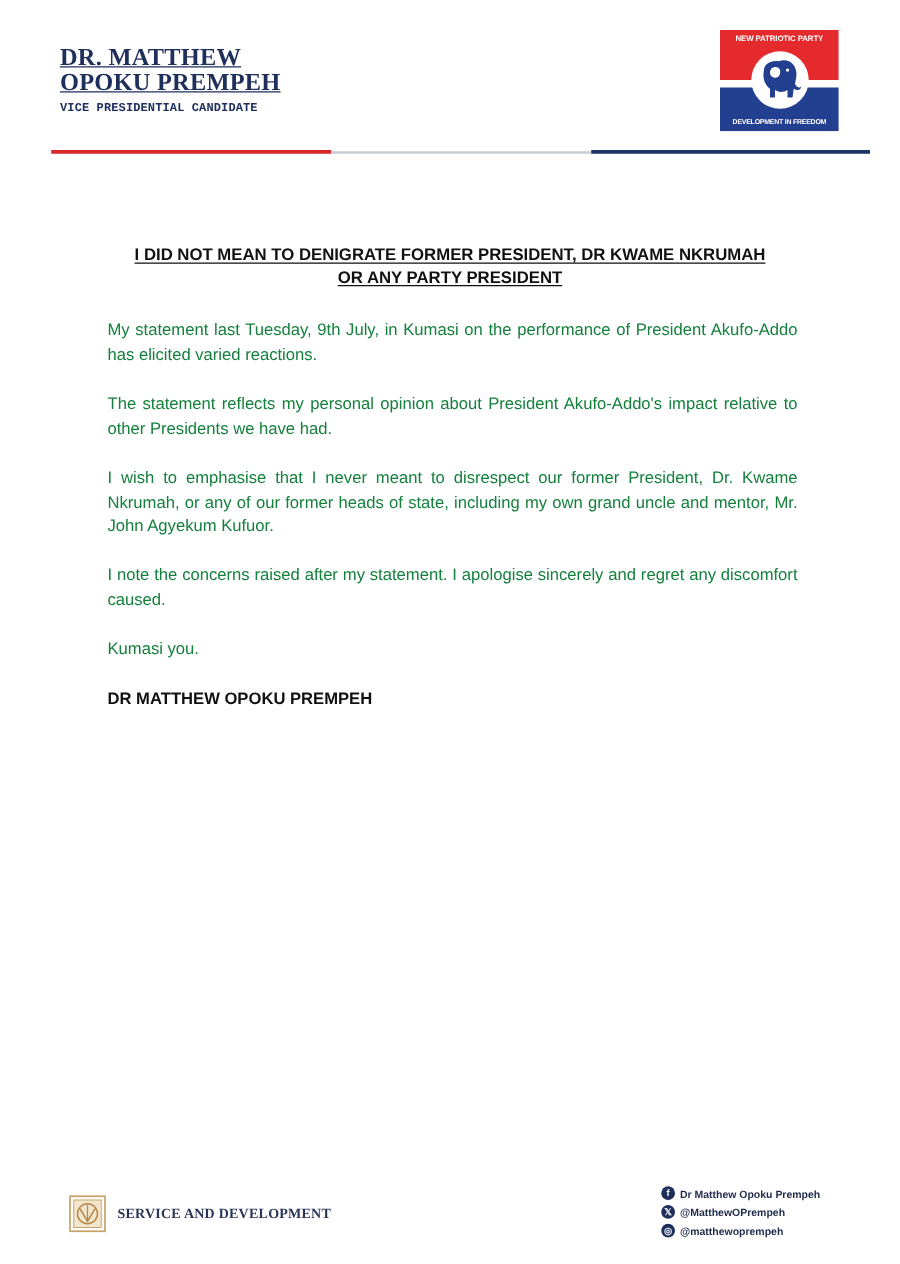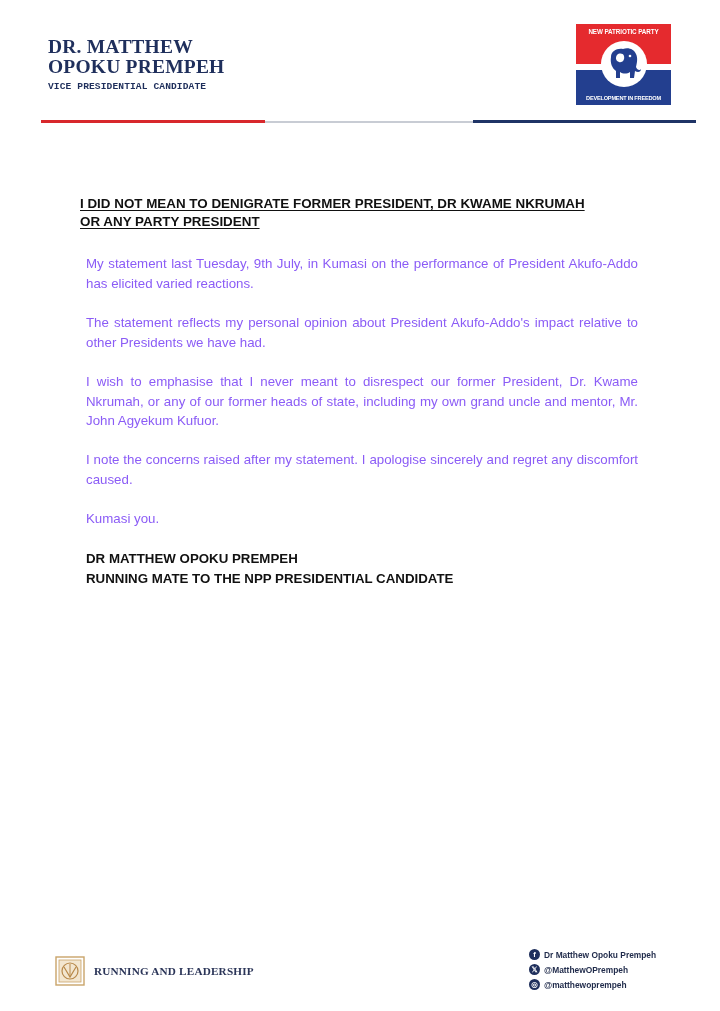--- a/index.html
+++ b/index.html
@@ -1,33 +1,33 @@
 <!DOCTYPE html>
 <html><head>
 <meta charset="utf-8">
 <style>
   html, body { margin:0; padding:0; background:#ffffff; }
   body { width:720px; height:1011px; position:relative; overflow:hidden; font-family:"Liberation Sans", sans-serif; color:#1a1a1a; }
-  .letterhead-name { position:absolute; left:48px; top:37px; font-family:"Liberation Serif", serif; font-weight:bold; color:#1f2f5c; font-size:19.5px; line-height:20px; letter-spacing:0.2px; }
+  .letterhead-name { position:absolute; left:48px; top:37px; font-family:"Liberation Serif", serif; font-weight:bold; color:#1f2f5c; font-size:19.5px; line-height:20px; letter-spacing:0.2px;text-decoration:underline; }
   .letterhead-role { position:absolute; left:48px; top:81px; font-family:Liberation Mono, monospace; font-weight:bold; color:#1f2f5c; font-size:9.6px; letter-spacing:0.1px; }
   .logo { position:absolute; left:576px; top:24px; width:95px; height:81px; overflow:hidden; }
   .logo .red { position:absolute; left:0; top:0; width:95px; height:40px; background:#e52a2e; }
   .logo .white { position:absolute; left:0; top:40px; width:95px; height:6px; background:#ffffff; }
   .logo .blue { position:absolute; left:0; top:46px; width:95px; height:35px; background:#233f8f; }
   .logo .top-text { position:absolute; left:0; top:4px; width:95px; text-align:center; color:#fff; font-size:6.3px; font-weight:bold; letter-spacing:-0.1px; }
   .logo .bottom-text { position:absolute; left:0; top:71px; width:95px; text-align:center; color:#fff; font-size:5.6px; font-weight:bold; letter-spacing:-0.2px; }
   .logo .circle { position:absolute; left:25px; top:17px; width:46px; height:46px; border-radius:50%; background:#fff; }
   .logo svg { position:absolute; left:27px; top:19px; }
   .divider { position:absolute; top:120px; height:3px; }
   .d-red { left:41px; width:224px; background:#d8282c; }
   .d-gray { left:265px; width:208px; background:#c8ccd4; height:2px; top:120.5px; }
   .d-navy { left:473px; width:223px; background:#1f3466; }
-  .title { position:absolute; left:80px; top:195px; width:560px; text-align:left; font-weight:bold; font-size:13.4px; line-height:18px; color:#111; }
+  .title { position:absolute; left:80px; top:195px; width:560px; text-align:center; font-weight:bold; font-size:13.4px; line-height:18px; color:#111; }
   .title span { text-decoration:underline; text-underline-offset:2px; }
-  .body { position:absolute; left:86px; width:552px; font-size:13.3px; line-height:19.5px; text-align:justify; color:#8b5cf6; }
+  .body { position:absolute; left:86px; width:552px; font-size:13.3px; line-height:19.5px; text-align:justify; color:#15803d; }
   .p1 { top:254px; } .p2 { top:313px; } .p3 { top:372px; } .p4 { top:450px; } .p5 { top:509px; }
   .sig { position:absolute; left:86px; top:549px; font-weight:bold; font-size:13.3px; line-height:19.6px; color:#111; }
   .footer-logo { position:absolute; left:54px; top:955px; width:32px; height:32px; }
   .footer-motto { position:absolute; left:94px; top:965px; font-family:"Liberation Serif", serif; font-weight:bold; font-size:11.2px; color:#2b3558; letter-spacing:0.2px; }
   .social { position:absolute; left:529px; font-size:8.4px; font-weight:bold; color:#1f2a4a; display:flex; align-items:center; gap:4px; }
   .social .ic { width:11px; height:11px; border-radius:50%; background:#1f2f5c; color:#fff; font-size:7.5px; display:flex; align-items:center; justify-content:center; font-weight:bold; }
   .s1 { top:949px; } .s2 { top:964px; } .s3 { top:979px; }
 </style>
 </head>
 <body>
@@ -62,31 +62,30 @@
 </div>
 
 <div class="body p1">My statement last Tuesday, 9th July, in Kumasi on the performance of President Akufo-Addo has elicited varied reactions.</div>
 <div class="body p2">The statement reflects my personal opinion about President Akufo-Addo's impact relative to other Presidents we have had.</div>
 <div class="body p3">I wish to emphasise that I never meant to disrespect our former President,  Dr. Kwame Nkrumah, or any of our former heads of state, including my own grand uncle and mentor, Mr. John Agyekum Kufuor.</div>
 <div class="body p4">I note the concerns raised after my statement. I apologise sincerely and regret any discomfort caused.</div>
 <div class="body p5">Kumasi you.</div>
 
 <div class="sig">
   <div>DR MATTHEW OPOKU PREMPEH</div>
-  <div>RUNNING MATE TO THE NPP PRESIDENTIAL CANDIDATE</div>
 </div>
 
 <svg class="footer-logo" viewBox="0 0 32 32">
   <rect x="2" y="2" width="28" height="28" fill="none" stroke="#c9a46a" stroke-width="1.4"></rect>
   <rect x="5" y="5" width="22" height="22" fill="#f3e6cf" stroke="#c9a46a" stroke-width="0.8"></rect>
   <circle cx="16" cy="16" r="8" fill="none" stroke="#b8894a" stroke-width="1.2"></circle>
   <path d="M10 12 L16 22 L22 12" fill="none" stroke="#b8894a" stroke-width="1.2"></path>
   <line x1="16" y1="9" x2="16" y2="22" stroke="#b8894a" stroke-width="1"></line>
 </svg>
-<div class="footer-motto">RUNNING AND LEADERSHIP</div>
+<div class="footer-motto">SERVICE AND DEVELOPMENT</div>
 
 <div class="social s1">
   <span class="ic">f</span>
   <span>Dr Matthew Opoku Prempeh</span>
 </div>
 <div class="social s2">
   <span class="ic">𝕏</span>
   <span>@MatthewOPrempeh</span>
 </div>
 <div class="social s3">

